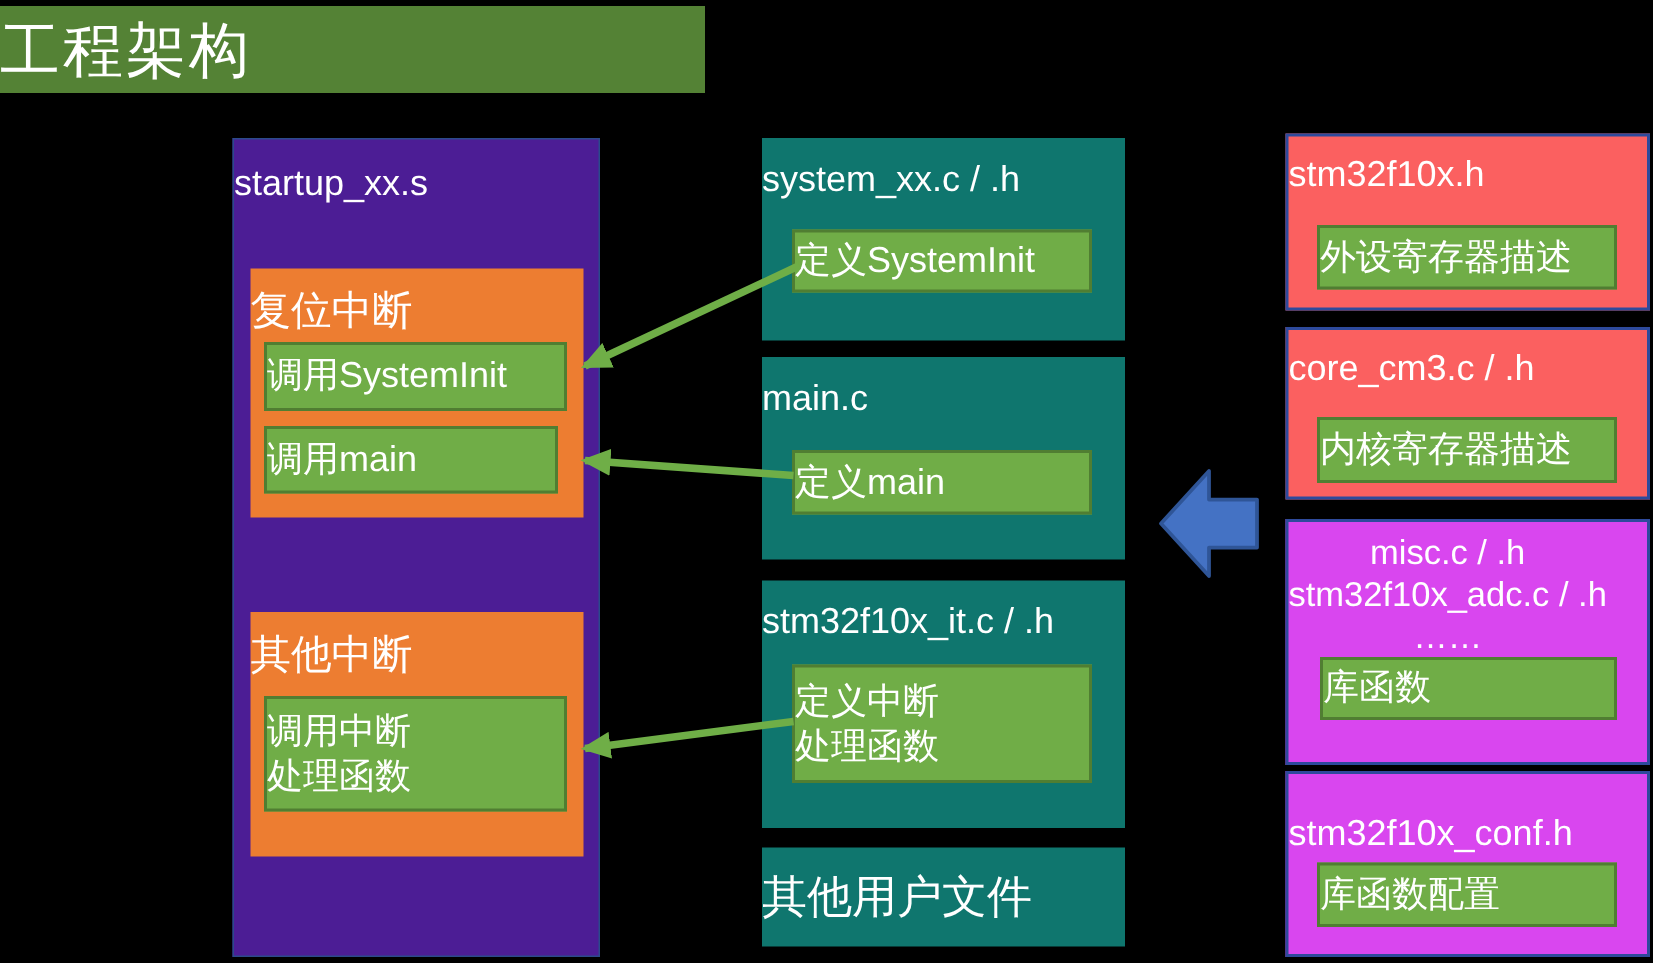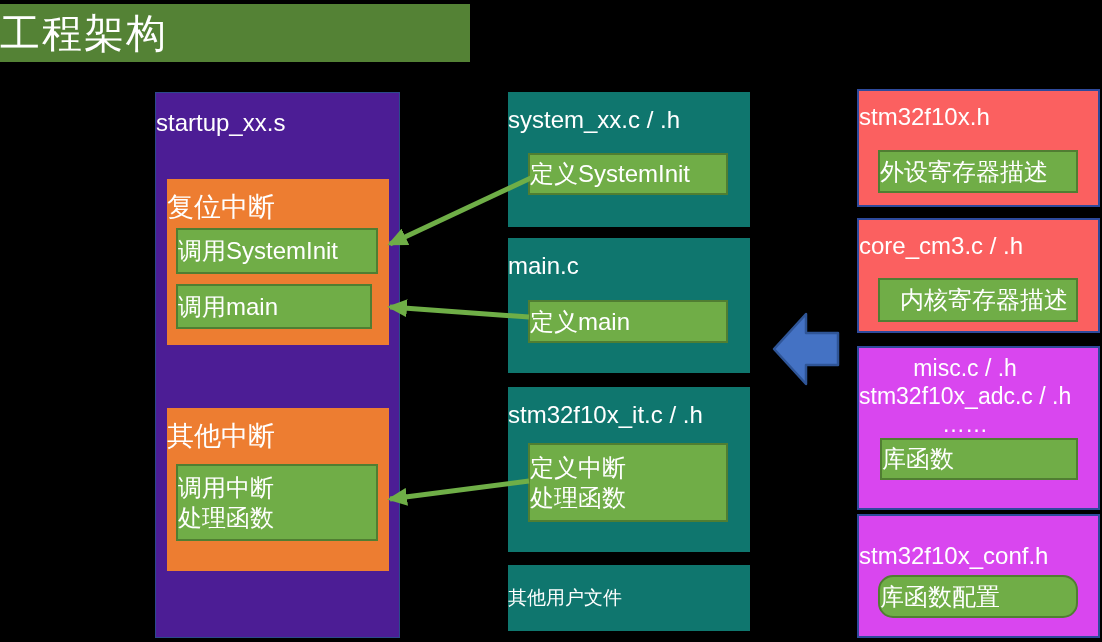--- a/index.html
+++ b/index.html
@@ -13,21 +13,21 @@
   .blue-col{left:155px;top:92px;width:245px;height:546px;background:#4c1d95;border:1px solid #2B4A8B;}
   .col-title{left:0;top:13px;width:100%;height:34px;font-size:24px;}
   .orange-box{background:#ED7D31;padding-left:24px;}
   .sec-title{left:0;top:8px;width:100%;height:40px;font-size:27px;}
   .green-box{background:#70AD47;border:2px solid #507E32;font-size:24px;white-space:pre-line;line-height:1.25;}
   .purple-box{background:#0f766e;}
   .red-box{background:#FB6060;border:2px solid #2E4A9C;}
   .teal-box{background:#d946ef;border:2px solid #2E4A9C;}
   .box-head{left:0;top:8px;width:100%;height:40px;font-size:24px;}
   .box-head-multi{left:0;top:6px;width:100%;font-size:23px;line-height:28px;white-space:pre-line;}
-  .full-center{left:0;top:0;width:100%;height:100%;font-size:19px;}
+  .full-center{left:0;top:0;width:100%;height:100%;font-size:30px;}
   svg.overlay{position:absolute;left:0;top:0;width:1102px;height:642px;pointer-events:none;}
 </style>
 </head>
 <body>
 
 <div class="stage">
 
   <div class="abs center title-bar">
     <span>工程架构</span>
   </div>
@@ -68,33 +68,33 @@
     <div class="abs center full-center">其他用户文件</div>
   </div>
 
   <div class="abs red-box" style="left:857px;top:89px;width:243px;height:118px;">
     <div class="abs center box-head" style="top:6px;">stm32f10x.h</div>
     <div class="abs center green-box" style="left:19px;top:59px;width:200px;height:43px;">外设寄存器描述</div>
   </div>
 
   <div class="abs red-box" style="left:857px;top:218px;width:243px;height:115px;">
     <div class="abs center box-head" style="top:6px;">core_cm3.c / .h</div>
-    <div class="abs center green-box" style="left:19px;top:58px;width:200px;height:44px;padding-left:20px;">内核寄存器描述</div>
+    <div class="abs center green-box" style="left:19px;top:58px;width:200px;height:44px;">内核寄存器描述</div>
   </div>
 
   <div class="abs teal-box" style="left:857px;top:346px;width:243px;height:164px;">
     <div class="abs center box-head-multi">misc.c / .h
 stm32f10x_adc.c / .h
 ……</div>
     <div class="abs center green-box" style="left:21px;top:90px;width:198px;height:42px;">库函数</div>
   </div>
 
   <div class="abs teal-box" style="left:857px;top:514px;width:243px;height:124px;">
     <div class="abs center box-head" style="top:20px;">stm32f10x_conf.h</div>
-    <div class="abs center green-box" style="left:19px;top:59px;width:200px;height:43px;border-radius:15px;">库函数配置</div>
+    <div class="abs center green-box" style="left:19px;top:59px;width:200px;height:43px;">库函数配置</div>
   </div>
 
   <svg class="overlay" viewBox="0 0 1102 642">
     <defs>
       <marker id="garrow" markerUnits="userSpaceOnUse" markerWidth="20" markerHeight="18" refX="17" refY="9" orient="auto">
         <path d="M0,0 L20,9 L0,18 z" fill="#6FAE47"></path>
       </marker>
     </defs>
     <line x1="533" y1="177" x2="390" y2="244" stroke="#6FAE47" stroke-width="5" marker-end="url(#garrow)"></line>
     <line x1="529" y1="317" x2="390" y2="307" stroke="#6FAE47" stroke-width="5" marker-end="url(#garrow)"></line>

